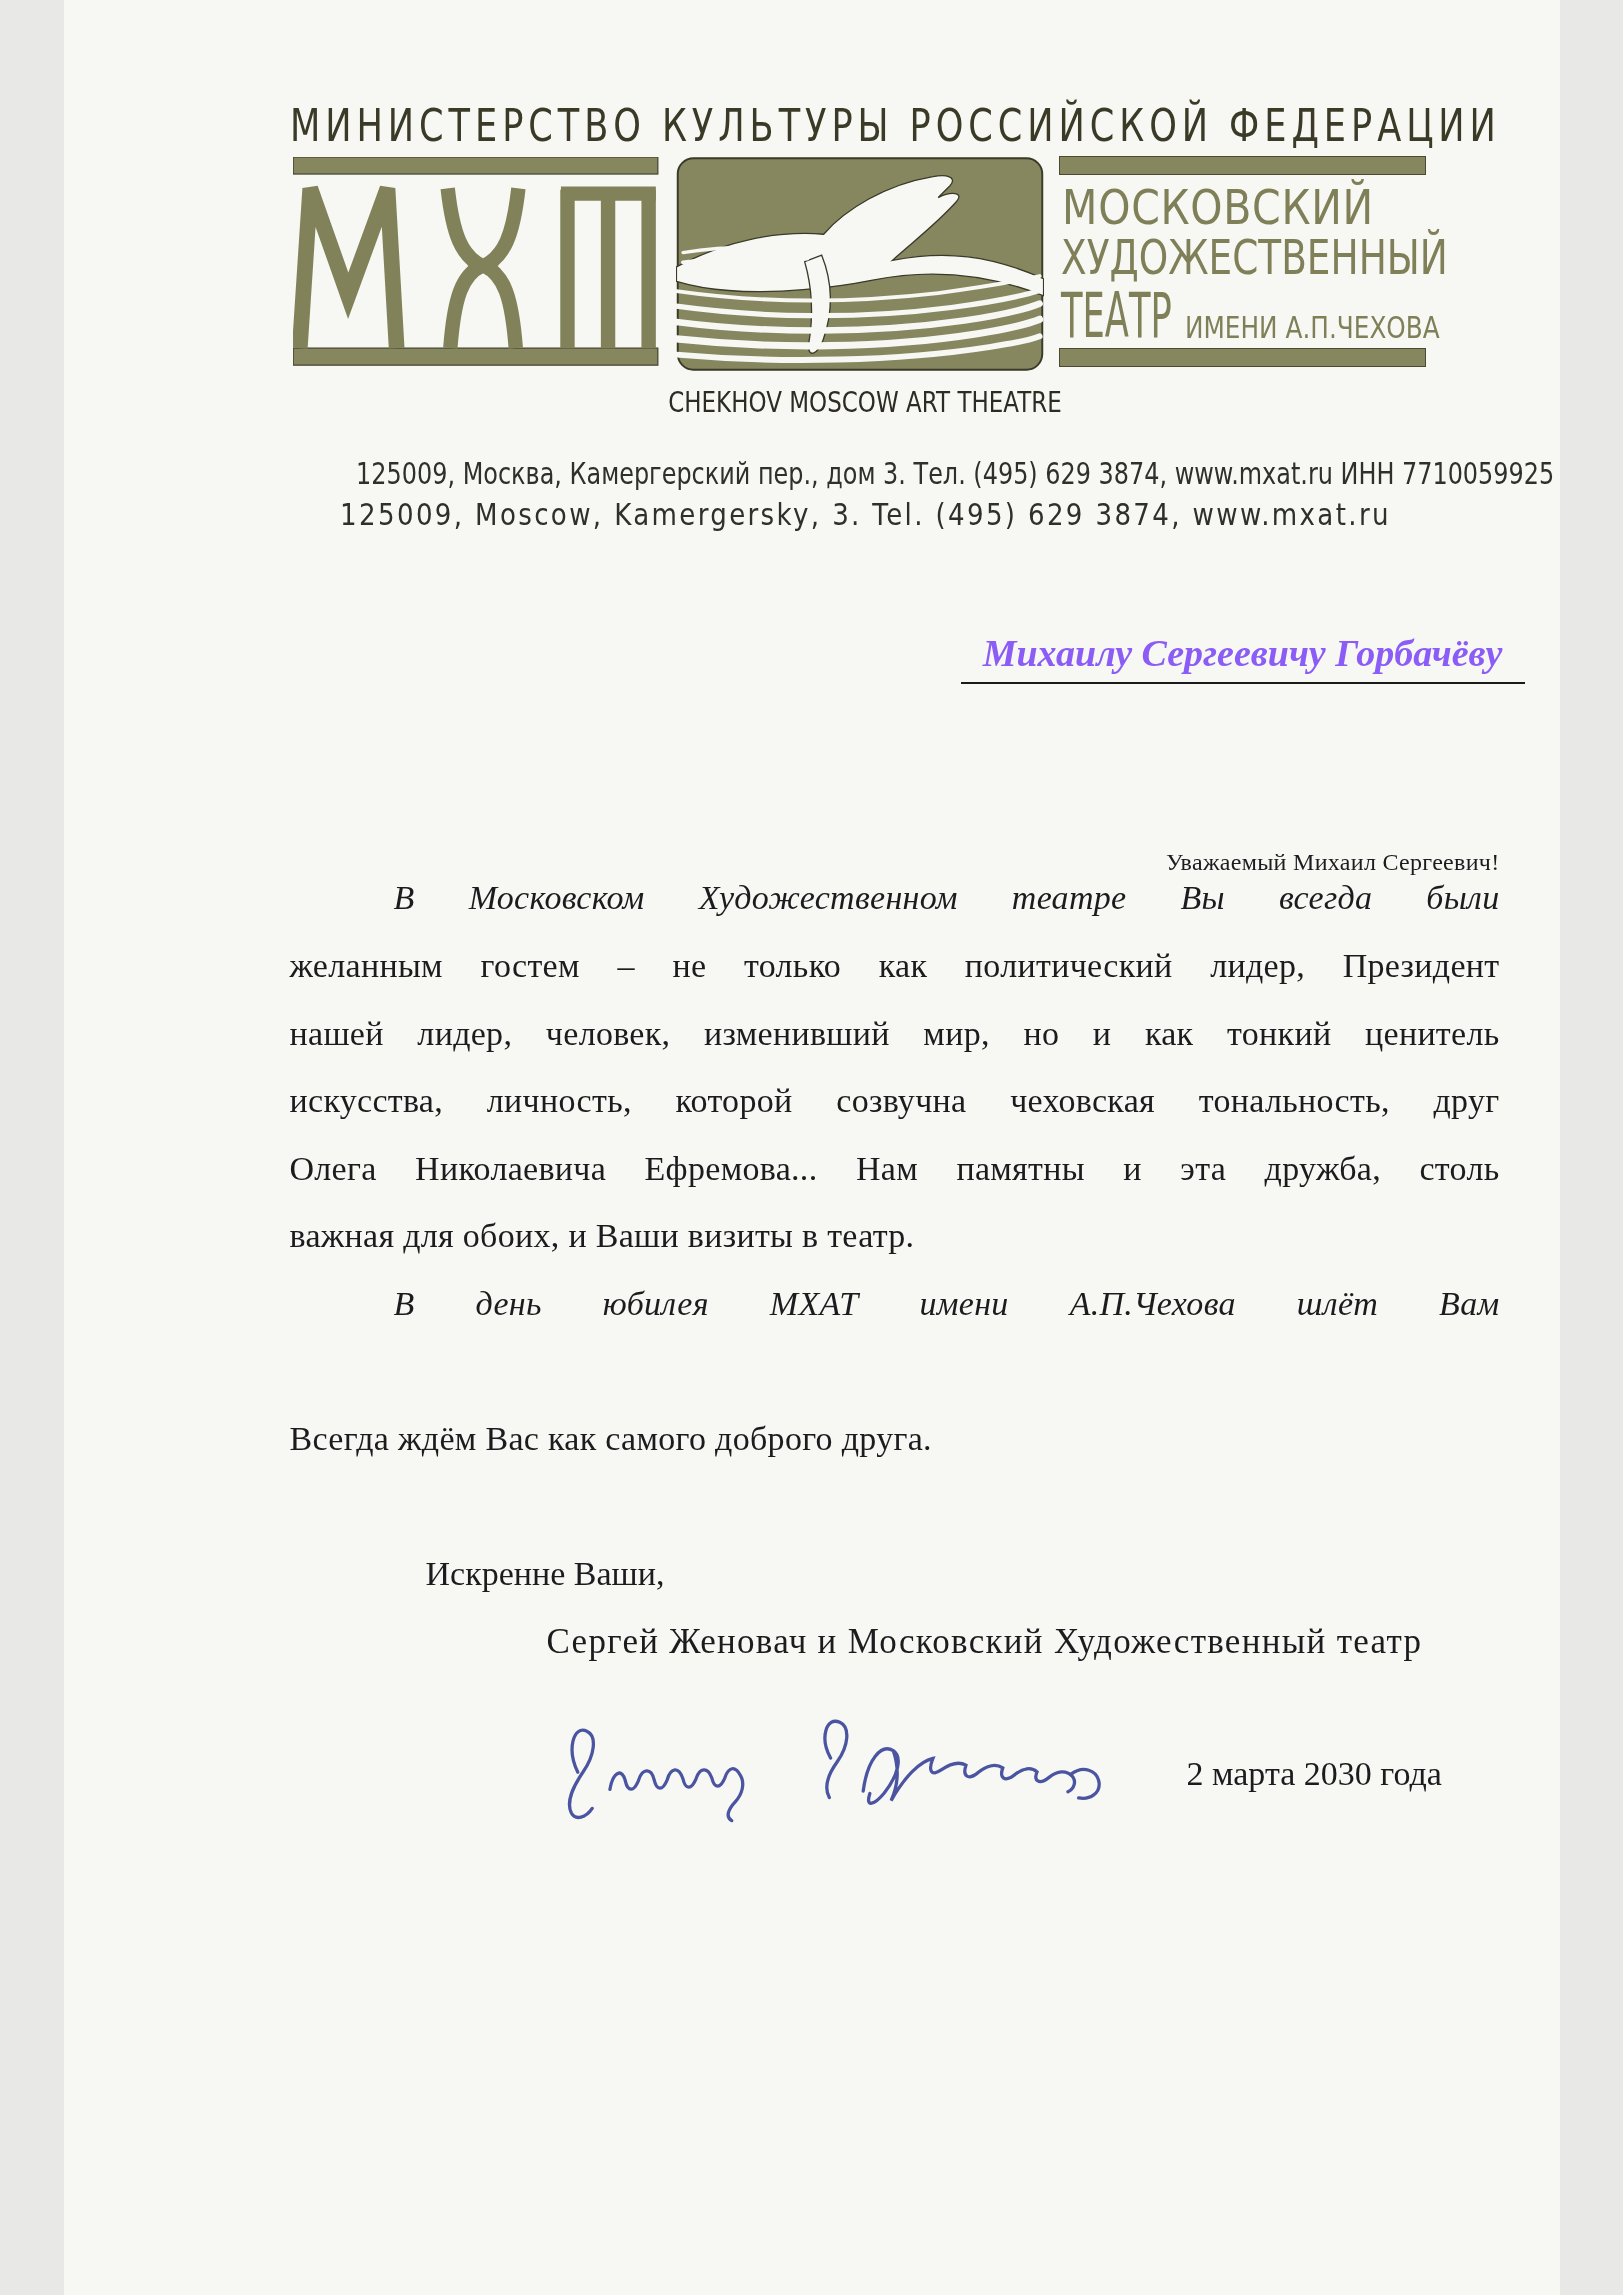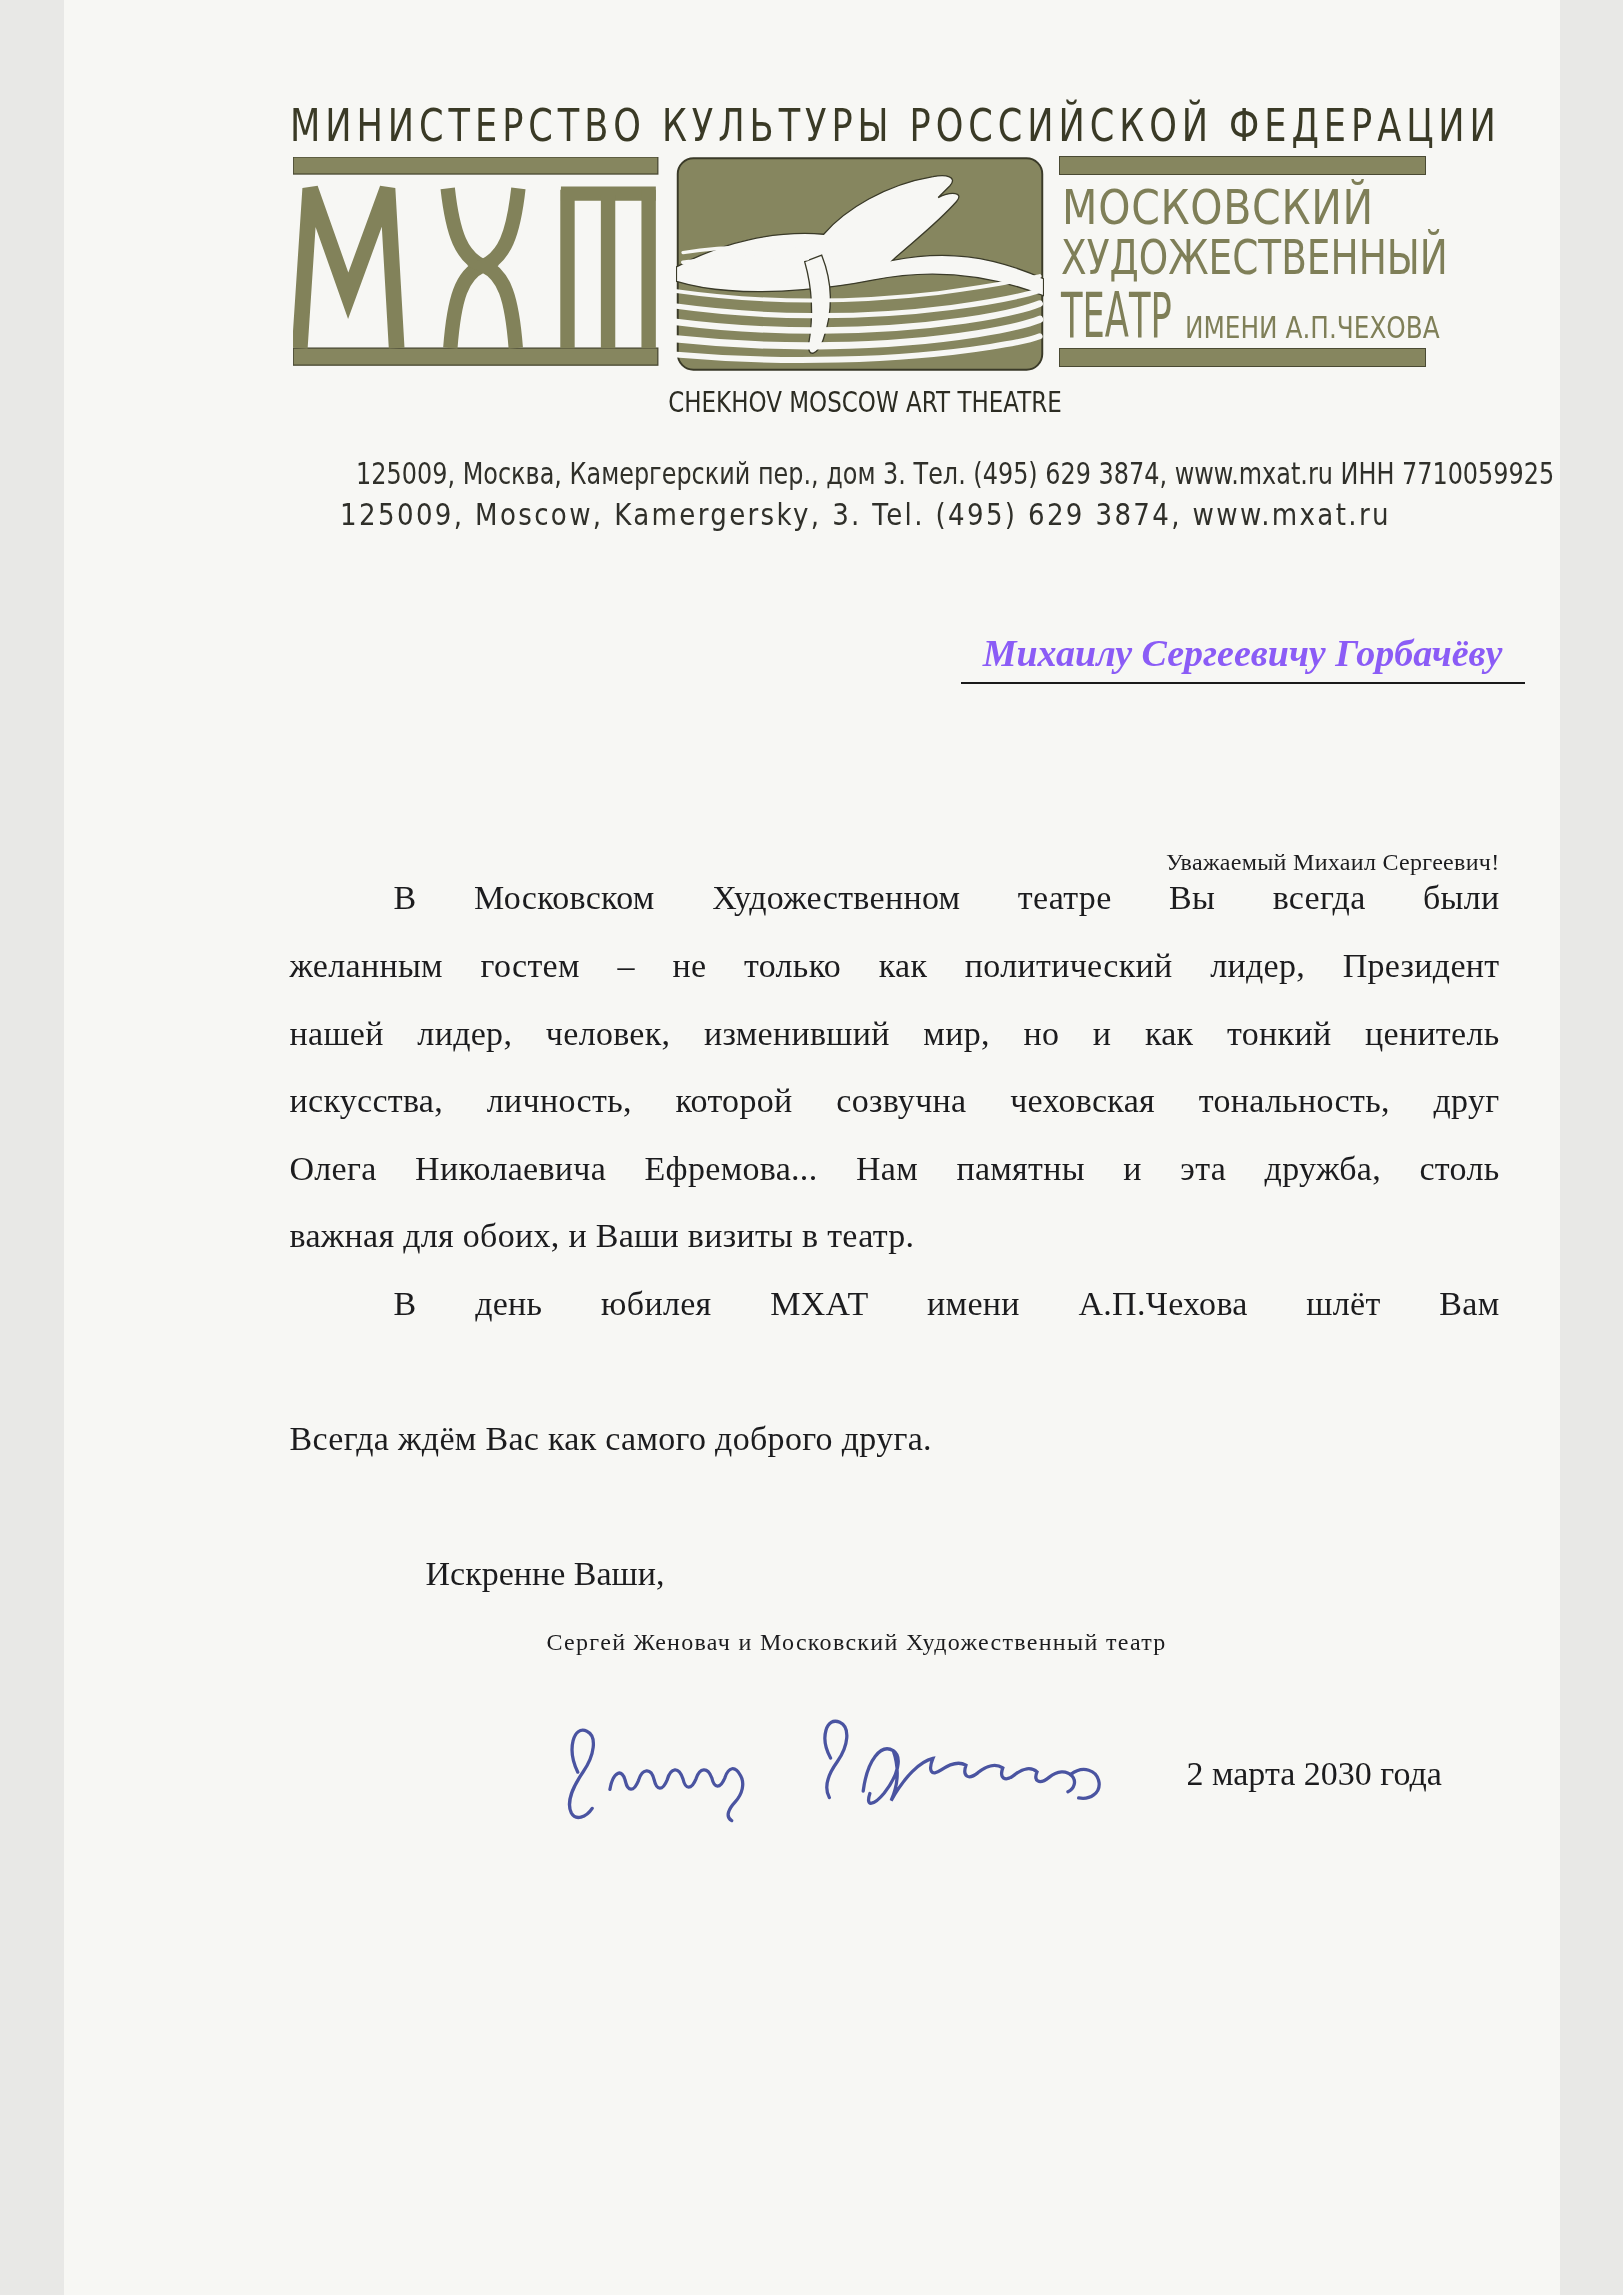--- a/index.html
+++ b/index.html
@@ -39,23 +39,23 @@
   .salutation{
     position:absolute;left:226px;top:828px;width:1210px;height:68px;
     font-size:24px;line-height:68px;text-align:right;letter-spacing:0.3px;
   }
   .bline{
     position:absolute;left:226px;width:1210px;height:68px;
     font-size:34px;line-height:68px;letter-spacing:0.3px;
     text-align:justify;text-align-last:justify;white-space:nowrap;
   }
   .bline.last{text-align-last:left;}
-  .bline.ind{text-indent:104px;}
+  .bline.ind{text-indent:104px;font-style:italic;}
   .closing{position:absolute;left:329px;top:1540px;font-size:34px;line-height:68px;white-space:nowrap;margin-left:33px;}
-  .signatories{position:absolute;left:483px;top:1608px;font-size:24px;letter-spacing:1.3px;line-height:68px;white-space:nowrap;}
+  .signatories{position:absolute;left:483px;top:1608px;font-size:35px;letter-spacing:1.3px;line-height:68px;white-space:nowrap;}
   .dateline{position:absolute;left:1123px;top:1740px;font-size:34px;line-height:68px;white-space:nowrap;}
   .sig-svg{position:absolute;left:485px;top:1700px;}
   svg{display:block;}
 </style>
 </head>
 <body>
 
 <div id="page">
 
   <div class="ministry">МИНИСТЕРСТВО КУЛЬТУРЫ РОССИЙСКОЙ ФЕДЕРАЦИИ</div>

